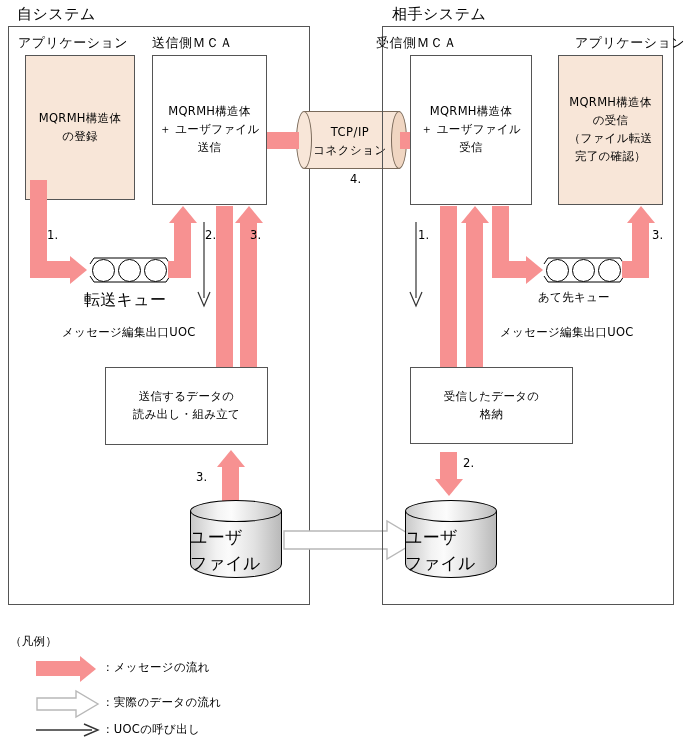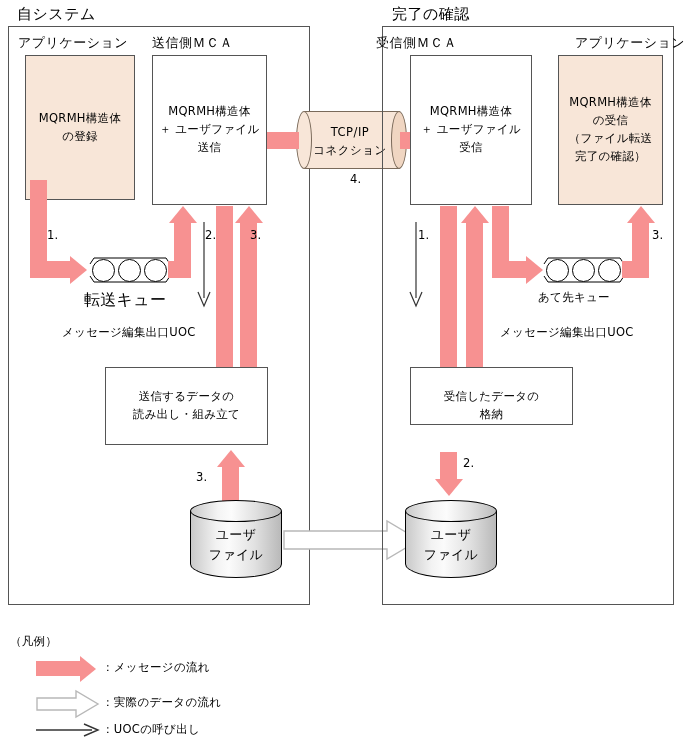--- a/index.html
+++ b/index.html
@@ -44,21 +44,21 @@
     background:linear-gradient(90deg,#c9c9c9 0%,#f2f2f2 28%,#fbfbfb 42%,#e2e2e2 70%,#b9b9b9 100%);
     border-left:1px solid #000;border-right:1px solid #000;border-bottom:1px solid #000;
     border-bottom-left-radius:50% 14px;border-bottom-right-radius:50% 14px;
     box-sizing:border-box;
   }
   .cyl-top{
     background:linear-gradient(90deg,#c9c9c9 0%,#f4f4f4 30%,#fcfcfc 45%,#e0e0e0 72%,#bcbcbc 100%);
     border:1px solid #000;border-radius:50%;box-sizing:border-box;
   }
   .cyl-text{
-    text-align:center;font-size:13px;line-height:1.5;letter-spacing:0.3px;white-space:pre-line;
+    font-size:17px;line-height:1.5;letter-spacing:0.3px;white-space:pre-line;
   }
   
   .tube-body{
     background:#f8e6d8;border-top:1px solid #7a6a5a;border-bottom:1px solid #7a6a5a;
     box-sizing:border-box;
   }
   .tube-cap{
     background:#f0d6c2;border:1px solid #7a6a5a;border-radius:50%;box-sizing:border-box;
   }
   .tube-text{
@@ -160,21 +160,21 @@
   <div class="tube-text abs" style="left:6px;top:12px;width:96px;">TCP/IP
 コネクション</div>
 </div>
 <div class="abs num" style="left:350px;top:172px;">4.</div>
 
 <div class="abs pbar" style="left:267px;top:132px;width:32px;height:17px;"></div>
 
 <div class="abs pbar" style="left:400px;top:132px;width:24px;height:17px;"></div>
 <div class="abs parrow-right" style="left:422px;top:126.5px;"></div>
 
-<div class="abs syslabel" style="left:392px;top:5px;">完了の確認</div>
+<div class="abs syslabel" style="left:392px;top:5px;">相手システム</div>
 <div class="abs sysbox" style="left:382px;top:26px;width:290px;height:577px;"></div>
 
 <div class="abs grouplabel" style="left:376px;top:34px;">受信側ＭＣＡ</div>
 <div class="abs grouplabel" style="left:575px;top:34px;">アプリケーション</div>
 
 <div class="abs box" style="left:410px;top:55px;width:122px;height:150px;">
   <span>MQRMH構造体
 ＋ ユーザファイル
 受信</span>
 </div>
@@ -215,21 +215,21 @@
 <div class="abs qcirc" style="left:598px;top:259px;width:21px;height:21px;"></div>
 <div class="abs" style="left:538px;top:290px;font-size:11.5px;letter-spacing:0.3px;white-space:nowrap;">あて先キュー</div>
 
 <div class="abs pbar" style="left:622px;top:261px;width:27px;height:17px;"></div>
 <div class="abs pbar" style="left:632px;top:222px;width:17px;height:45px;"></div>
 <div class="abs parrow-up" style="left:626.5px;top:206px;"></div>
 <div class="abs num" style="left:652px;top:228px;">3.</div>
 
 <div class="abs" style="left:500px;top:325px;font-size:11.5px;letter-spacing:0.3px;white-space:nowrap;">メッセージ編集出口UOC</div>
 
-<div class="abs box" style="left:410px;top:367px;width:163px;height:58px;align-items:flex-end;">
+<div class="abs box" style="left:410px;top:367px;width:163px;height:77px;">
   <span>受信したデータの
 格納</span>
 </div>
 
 <div class="abs pbar" style="left:440px;top:452px;width:17px;height:30px;"></div>
 <div class="abs parrow-down" style="left:434.5px;top:479px;"></div>
 <div class="abs num" style="left:463px;top:456px;">2.</div>
 
 <div class="abs" style="left:405px;top:500px;width:92px;height:78px;">
   <div class="cyl-body abs" style="left:0;top:11px;width:92px;height:67px;"></div>

